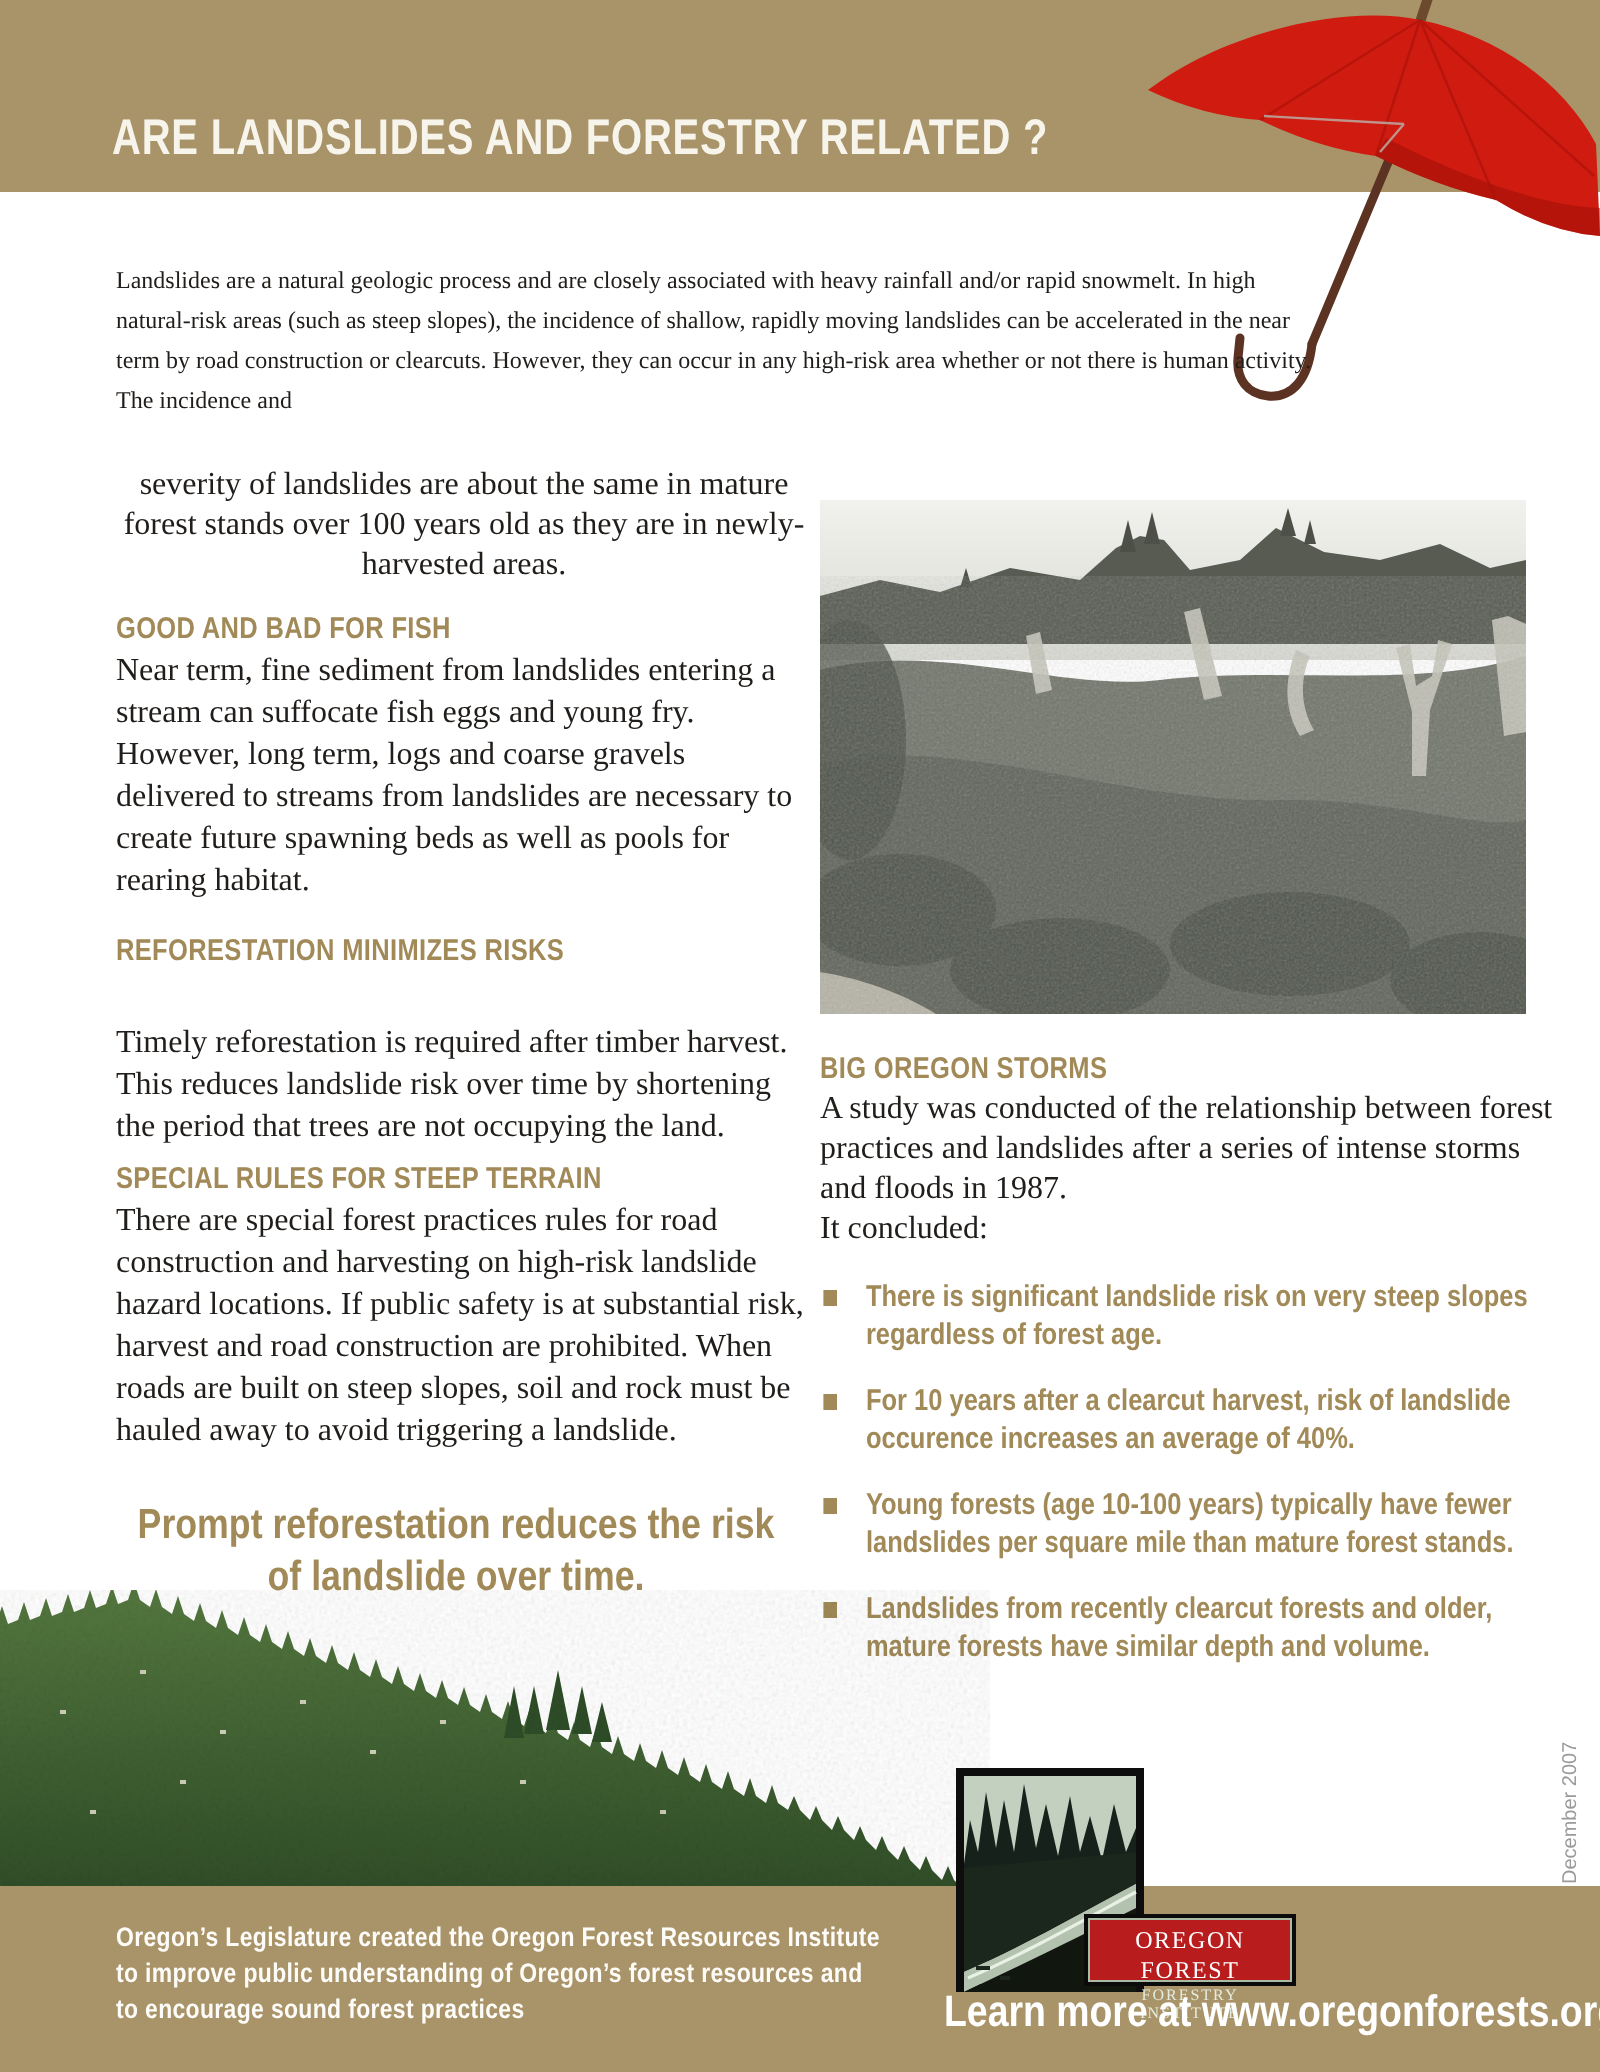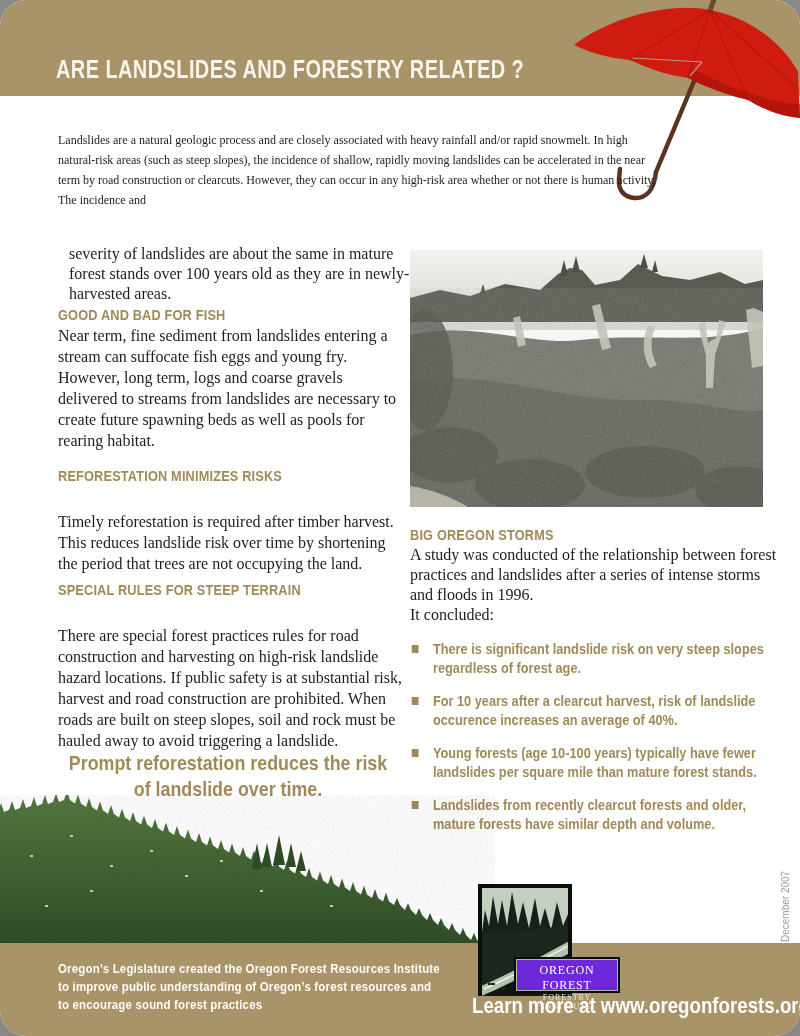--- a/index.html
+++ b/index.html
@@ -1,59 +1,59 @@
 <!DOCTYPE html>
 <html><head>
 <meta charset="utf-8">
 <style>
   html,body{margin:0;padding:0;background:#888;}
   .page{position:relative;width:800px;height:1036px;background:#ffffff;overflow:hidden;
-        font-family:"Liberation Serif",serif;color:#201d1a;margin:0 auto;border-radius:26px;}
+        font-family:"Liberation Serif",serif;color:#201d1a;margin:0 auto;}
   .abs{position:absolute;}
 
   
   .band{left:0;top:0;width:800px;height:96px;background:#a99368;}
   .page-title{left:56px;top:55px;margin:0;color:#f7f4ec;
       font-family:"Liberation Sans",sans-serif;font-weight:bold;font-size:25px;
       letter-spacing:.5px;white-space:nowrap;transform:scaleX(.80);transform-origin:0 0;}
 
   
   .cond{font-family:"Liberation Sans",sans-serif;font-weight:bold;
         transform:scaleX(.85);transform-origin:0 0;}
   .gold{color:#a18a58;}
 
   
   .intro1{left:58px;top:130px;width:600px;margin:0;font-size:12px;line-height:20px;}
-  .intro2{left:58px;top:233px;width:348px;margin:11px;font-size:16px;line-height:20px;}
+  .intro2{left:58px;top:233px;width:348px;margin:0;font-size:16px;line-height:20px;text-align:center;}
 
   
   .sec-h{margin:0;font-size:15px;letter-spacing:.2px;white-space:nowrap;}
   .sec-b{margin:0;width:344px;font-size:16px;line-height:21px;}
   .h1p{left:58px;top:306px;} .b1p{left:58px;top:325px;}
   .h2p{left:58px;top:467px;} .b2p{left:58px;top:511px;}
-  .h3p{left:58px;top:581px;} .b3p{left:58px;top:625px;}
+  .h3p{left:58px;top:581px;} .b3p{left:58px;top:600px;}
 
   .quote{left:58px;top:750px;width:400px;margin:0;font-size:21px;line-height:26px;text-align:center;}
 
   
   .photo{left:410px;top:250px;width:353px;height:257px;}
   .storms-h{left:410px;top:526px;}
   .storms-b{left:410px;top:545px;width:368px;margin:0;font-size:16px;line-height:20px;white-space:pre-line;}
   .bullets{left:410px;top:640px;width:434px;margin:0;padding:0;list-style:none;
            font-size:15px;line-height:18.5px;}
   .bullets li{position:relative;padding-left:27px;margin:0 0 15px 0;}
   .sq{position:absolute;left:2px;top:5px;width:8px;height:8px;background:#a18a58;}
 
   
   .hill{left:0;top:795px;}
   .footer-band{left:0;top:943px;width:800px;height:93px;background:#a99368;}
   .mission{left:58px;top:960px;width:500px;margin:0;color:#fdfcf8;font-size:13.5px;
            line-height:18px;white-space:pre-line;letter-spacing:.2px;}
   .logo{left:478px;top:884px;}
-  .logo-label{left:516px;top:959px;width:100px;height:30px;background:#6d28d9;
+  .logo-label{left:544px;top:959px;width:100px;height:30px;background:#b91c1c;
       border:1px solid #a9bba5;box-shadow:0 0 0 2px #0b0b0b;color:#ffffff;
       font-family:"Liberation Serif",serif;text-align:center;}
   .logo-l1{font-size:12px;letter-spacing:.8px;margin-top:3px;}
   .logo-l2{font-size:8px;letter-spacing:1px;color:#e4ecdf;}
   .learn{left:472px;top:993px;margin:0;color:#ffffff;font-size:22px;white-space:nowrap;}
   .dateline{left:780px;top:876px;height:66px;color:#9a9a98;
       font-family:"Liberation Sans",sans-serif;font-size:10px;
       writing-mode:vertical-rl;transform:rotate(180deg);white-space:nowrap;}
 </style>
 </head>
@@ -125,21 +125,21 @@
 
   <h2 class="abs cond gold sec-h h2p">REFORESTATION MINIMIZES RISKS</h2>
   <p class="abs sec-b b2p">Timely reforestation is required after timber harvest.  This reduces landslide risk over time by shortening the period that trees are not occupying the land.</p>
 
   <h2 class="abs cond gold sec-h h3p">SPECIAL RULES FOR STEEP TERRAIN</h2>
   <p class="abs sec-b b3p">There are special forest practices rules for road construction and harvesting on high-risk landslide hazard locations.  If public safety is at substantial risk, harvest and road construction are prohibited.  When roads are built on steep slopes, soil and rock must be hauled away to avoid triggering a landslide.</p>
 
   <p class="abs cond gold quote">Prompt reforestation reduces the risk of landslide over time.</p>
 
   <h2 class="abs cond gold sec-h storms-h">BIG OREGON STORMS</h2>
-  <p class="abs storms-b">A study was conducted of the relationship between forest practices and landslides after a series of intense storms and floods in 1996.
+  <p class="abs storms-b">A study was conducted of the relationship between forest practices and landslides after a series of intense storms and floods in 1987.
 It concluded:</p>
 
   <ul class="abs cond gold bullets">
     <li>
       <span class="sq"></span>
       <span>There is significant landslide risk on very steep slopes regardless of forest age.</span>
     </li>
     <li>
       <span class="sq"></span>
       <span>For 10 years after a clearcut harvest, risk of landslide occurence increases an average of 40%.</span>

